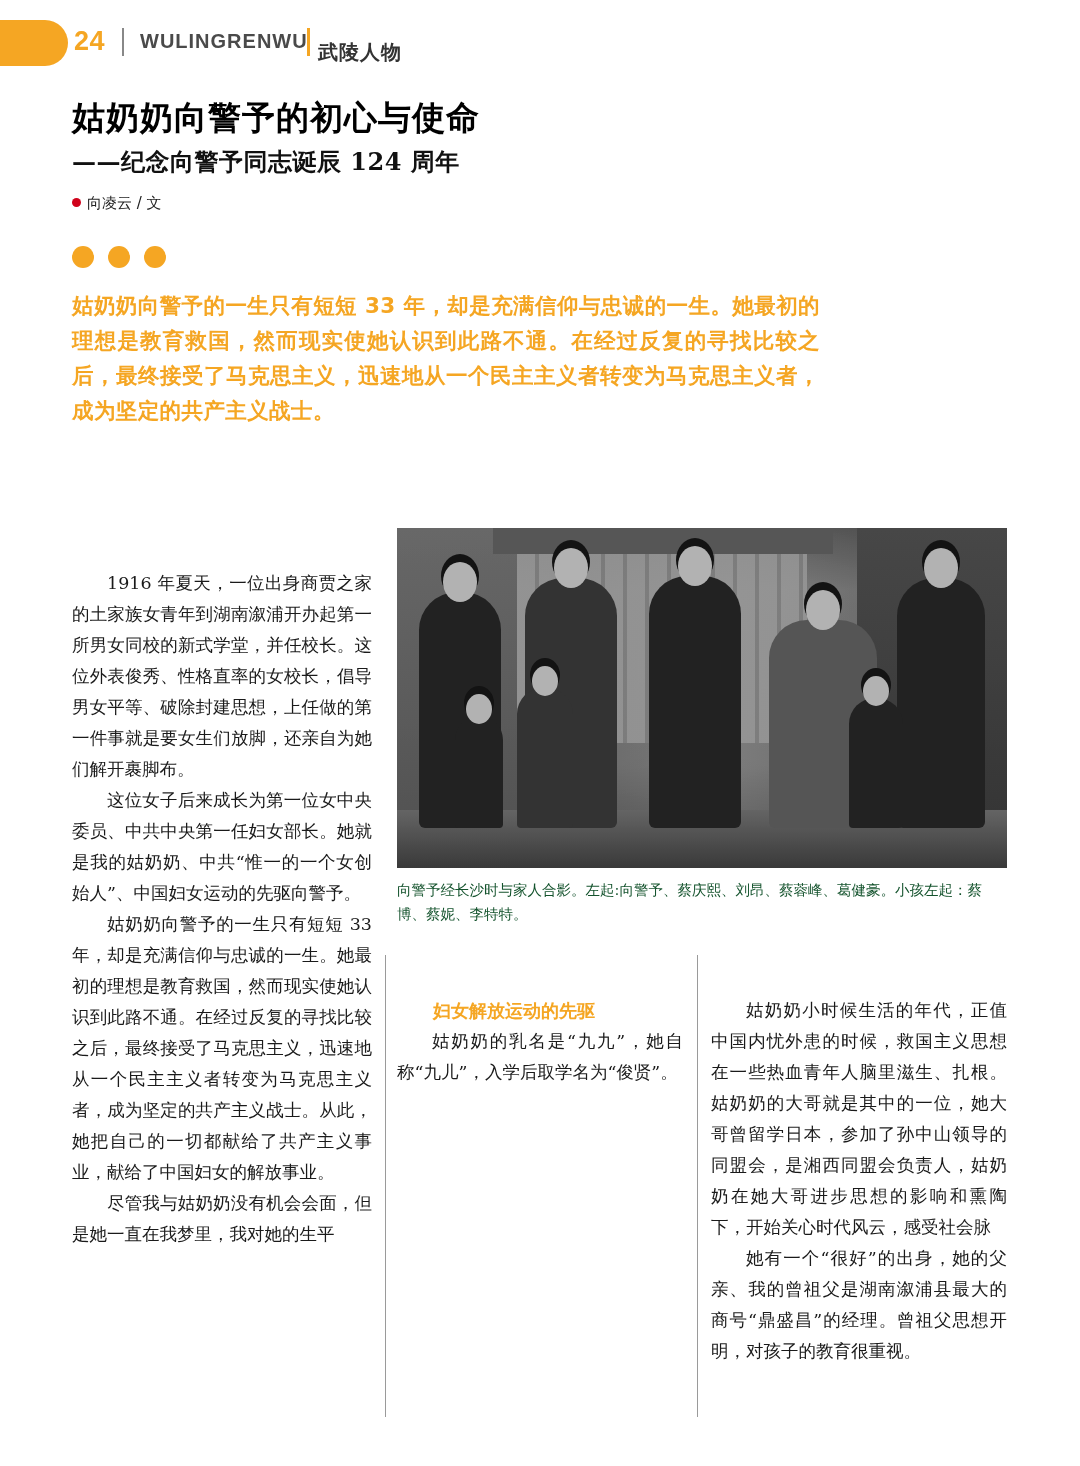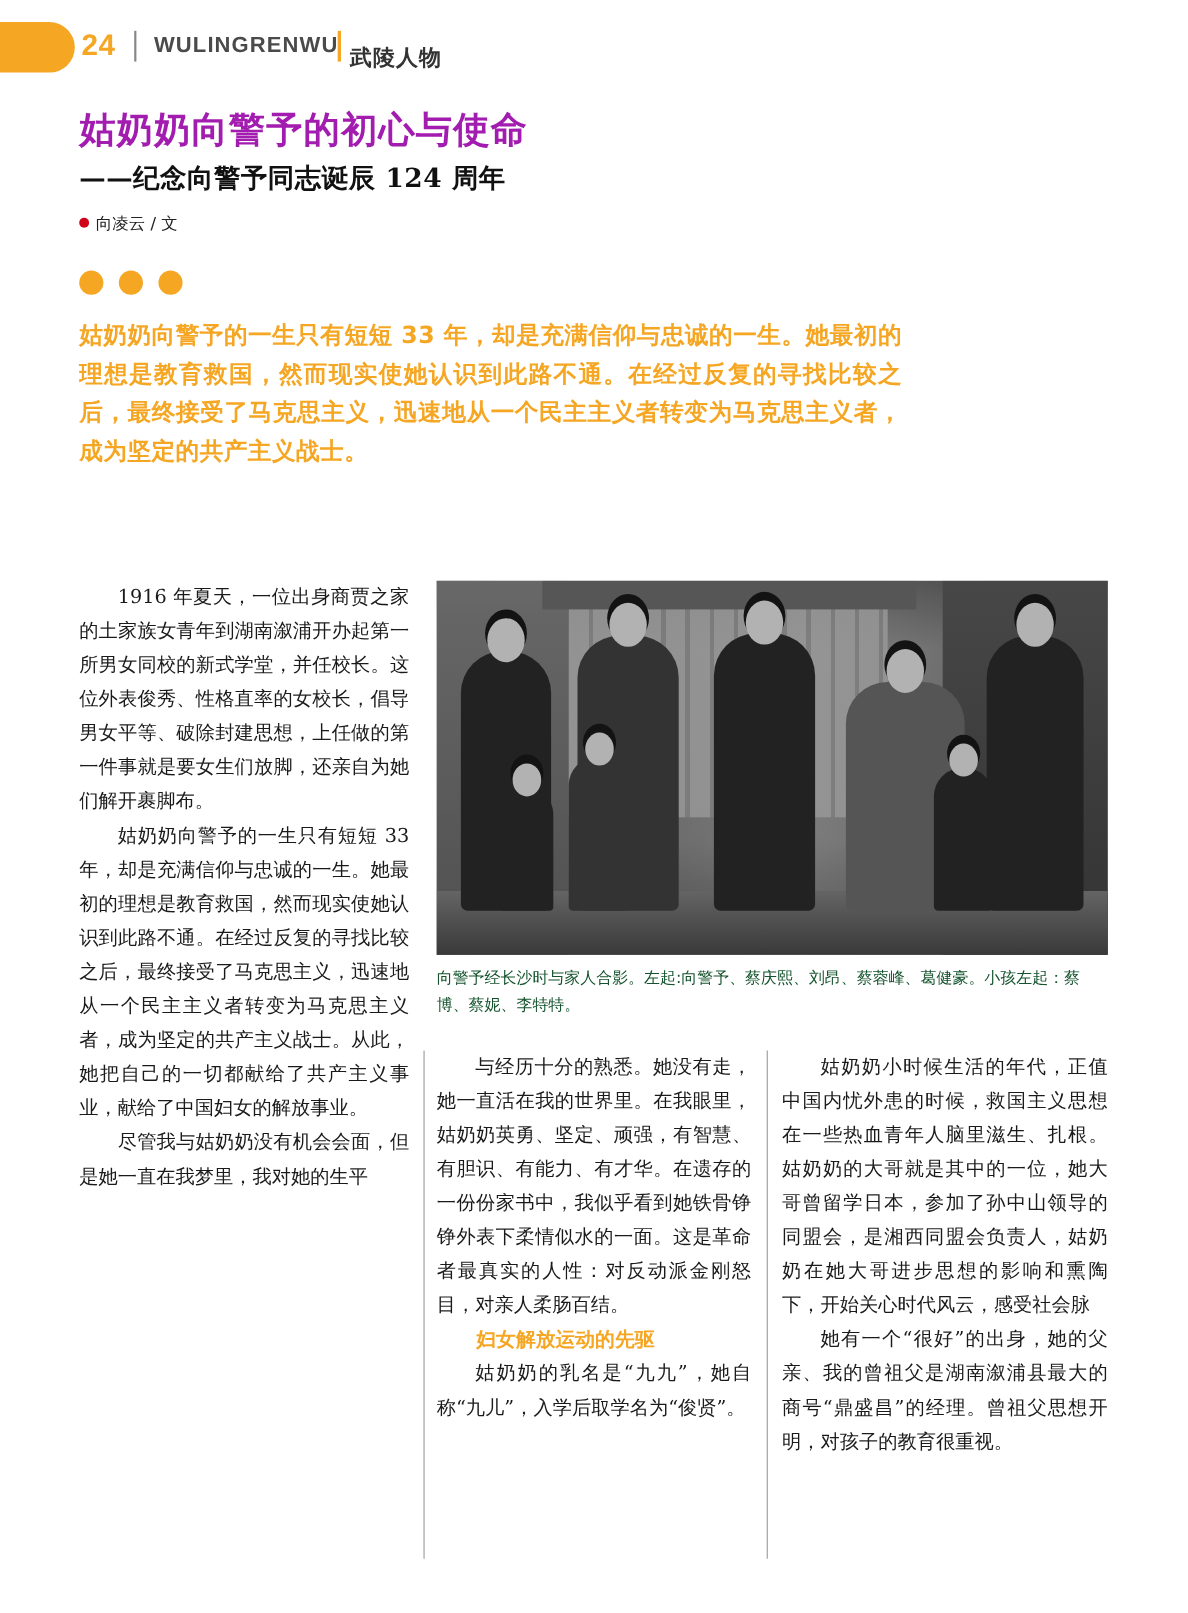--- a/index.html
+++ b/index.html
@@ -82,21 +82,21 @@
   }
 
   
   .title {
     position: absolute;
     left: 72px;
     top: 96px;
     font-family: "DejaVu Sans", sans-serif;
     font-size: 33px;
     font-weight: bold;
-    color: #a21caf;
+    color: #000000;
     letter-spacing: 1px;
   }
   .subtitle {
     position: absolute;
     left: 72px;
     top: 146px;
     font-family: "DejaVu Serif", serif;
     font-size: 24px;
     font-weight: bold;
     color: #111111;
@@ -152,20 +152,21 @@
 
   
   .col {
     position: absolute;
     font-family: "DejaVu Serif", serif;
     font-size: 17.5px;
     line-height: 31px;
     color: #1a1a1a;
     text-align: justify;
     text-justify: inter-ideograph;
+    margin-top: 40px;
   }
   .col p {
     margin: 0;
     text-indent: 2em;
   }
   .col-1 {
     left: 72px;
     top: 528px;
     width: 300px;
   }
@@ -333,26 +334,26 @@
     </div>
   </div>
 </div>
 <div class="caption">向警予经长沙时与家人合影。左起:向警予、蔡庆熙、刘昂、蔡蓉峰、葛健豪。小孩左起：蔡博、蔡妮、李特特。</div>
 
 <div class="rule rule-a"></div>
 <div class="rule rule-b"></div>
 
 <div class="col col-1">
   <p>1916 年夏天，一位出身商贾之家的土家族女青年到湖南溆浦开办起第一所男女同校的新式学堂，并任校长。这位外表俊秀、性格直率的女校长，倡导男女平等、破除封建思想，上任做的第一件事就是要女生们放脚，还亲自为她们解开裹脚布。</p>
+  <p>这位女子后来成长为第一位女中央委员、中共中央第一任妇女部长。她就是我的姑奶奶、中共“惟一的一个女创始人”、中国妇女运动的先驱向警予。</p>
   <p>姑奶奶向警予的一生只有短短 33 年，却是充满信仰与忠诚的一生。她最初的理想是教育救国，然而现实使她认识到此路不通。在经过反复的寻找比较之后，最终接受了马克思主义，迅速地从一个民主主义者转变为马克思主义者，成为坚定的共产主义战士。从此，她把自己的一切都献给了共产主义事业，献给了中国妇女的解放事业。</p>
   <p>尽管我与姑奶奶没有机会会面，但是她一直在我梦里，我对她的生平</p>
 </div>
 
 <div class="col col-2">
-  <p>与经历十分的熟悉。她没有走，她一直活在我的世界里。在我眼里，姑奶奶英勇、坚定、顽强，有智慧、有胆识、有能力、有才华。在遗存的一份份家书中，我似乎看到她铁骨铮铮外表下柔情似水的一面。这是革命者最真实的人性：对反动派金刚怒目，对亲人柔肠百结。</p>
   <p class="section-head">妇女解放运动的先驱</p>
   <p>姑奶奶的乳名是“九九”，她自称“九儿”，入学后取学名为“俊贤”。</p>
 </div>
 
 <div class="col col-3">
   <p>姑奶奶小时候生活的年代，正值中国内忧外患的时候，救国主义思想在一些热血青年人脑里滋生、扎根。姑奶奶的大哥就是其中的一位，她大哥曾留学日本，参加了孙中山领导的同盟会，是湘西同盟会负责人，姑奶奶在她大哥进步思想的影响和熏陶下，开始关心时代风云，感受社会脉</p>
   <p>她有一个“很好”的出身，她的父亲、我的曾祖父是湖南溆浦县最大的商号“鼎盛昌”的经理。曾祖父思想开明，对孩子的教育很重视。</p>
 </div>
 
 </body></html>

